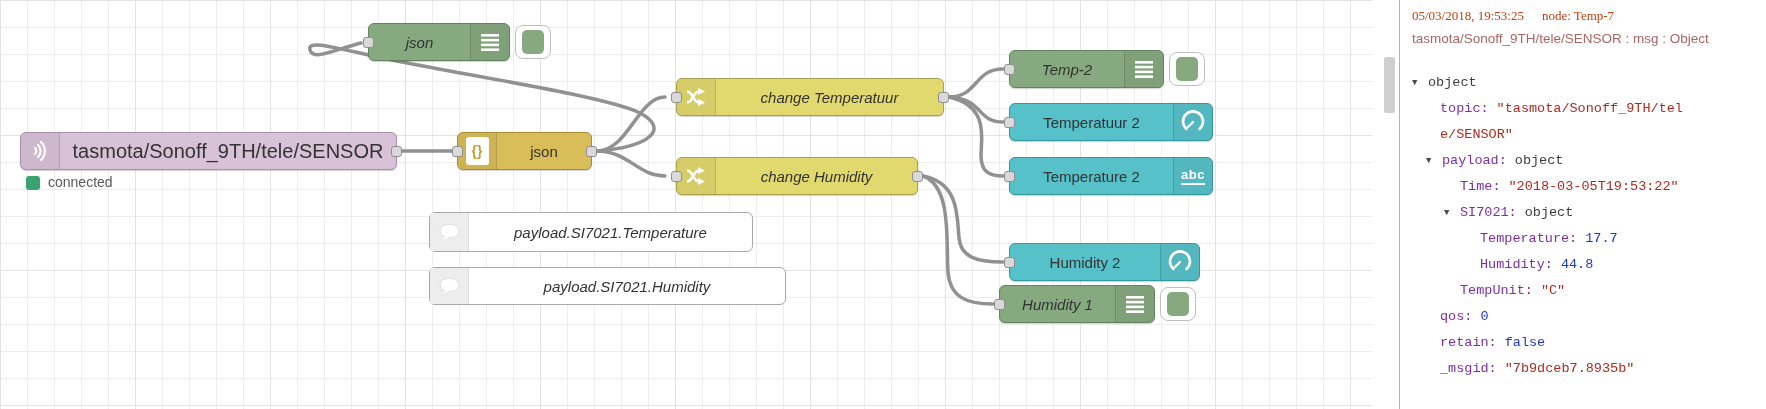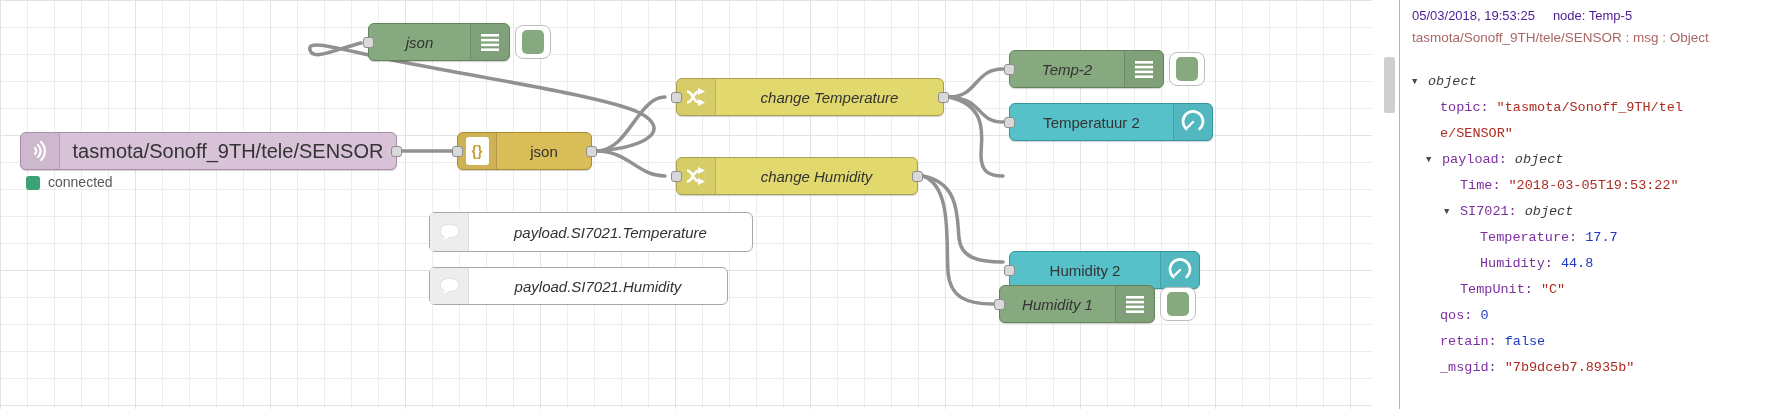--- a/index.html
+++ b/index.html
@@ -70,31 +70,31 @@
   
   .gutter{position:relative;width:27px;height:409px;flex:0 0 auto;background:#fff;}
   .gthumb{position:absolute;left:12px;top:57px;width:11px;height:56px;background:#cfcfcf;border-radius:2px;}
 
   
   .sidebar{
     position:relative;flex:1;height:409px;box-sizing:border-box;
     border-left:1px solid #b3b3b3;background:#fff;
     padding:8px 8px 0 12px;overflow:hidden;
   }
-  .meta{display:flex;gap:18px;font-size:13px;color:#4c1d95;margin-bottom:7px;}
+  .meta{display:flex;gap:18px;font-size:13px;color:#c2410c;margin-bottom:7px;font-family:Liberation Serif, serif;}
   .topicline{font-size:13.5px;color:#a66;margin-bottom:24px;}
   .tree{font-family:"Liberation Mono",monospace;font-size:13.5px;line-height:26px;color:#333;}
   .trow{white-space:pre-wrap;}
   .wrapcap{max-width:244px;overflow-wrap:anywhere;}
   .caret{display:inline-block;width:16px;font-size:9px;color:#4a4a4a;vertical-align:1px;cursor:pointer;}
   .i0{padding-left:0;} .i1{padding-left:28px;} .i1c{padding-left:14px;}
   .i2{padding-left:48px;} .i2c{padding-left:32px;} .i3{padding-left:68px;}
   .k{color:#7b2f9e;}
   .v-str{color:#ad2b20;} .v-num{color:#2139c9;} .v-bool{color:#2139c9;}
-  .v-obj{color:#3c3c3c;font-style:italic;}
+  .v-obj{color:#3c3c3c;}
   .k + span{margin-left:8px;}
 </style>
 </head>
 <body>
 
 <div class="app">
 
   <div class="canvas">
 
     <svg class="wires" width="1372" height="409">
@@ -153,21 +153,21 @@
     <div class="node n-change italic" style="left:676px;top:78px;width:268px;">
       <span class="pin"></span>
       <span class="icon-sect sect-l">
         <svg width="24" height="22" viewBox="0 0 24 22">
           <path d="M3 5.5 C9 5.5 9 16.5 15 16.5" stroke="#fff" stroke-width="2.6" fill="none"></path>
           <path d="M3 16.5 C9 16.5 9 5.5 15 5.5" stroke="#fff" stroke-width="2.6" fill="none"></path>
           <path d="M14 2 L21 5.5 L14 9 Z" fill="#fff"></path>
           <path d="M14 13 L21 16.5 L14 20 Z" fill="#fff"></path>
         </svg>
       </span>
-      <span class="label">change Temperature</span>
+      <span class="label">change Temperatuur</span>
       <span class="pout"></span>
     </div>
 
     <div class="node n-change italic" style="left:676px;top:157px;width:242px;">
       <span class="pin"></span>
       <span class="icon-sect sect-l">
         <svg width="24" height="22" viewBox="0 0 24 22">
           <path d="M3 5.5 C9 5.5 9 16.5 15 16.5" stroke="#fff" stroke-width="2.6" fill="none"></path>
           <path d="M3 16.5 C9 16.5 9 5.5 15 5.5" stroke="#fff" stroke-width="2.6" fill="none"></path>
           <path d="M14 2 L21 5.5 L14 9 Z" fill="#fff"></path>
@@ -198,22 +198,29 @@
       <span class="pin"></span>
       <span class="label">Temperatuur 2</span>
       <span class="icon-sect sect-r">
         <svg width="26" height="24" viewBox="0 0 26 24">
           <path d="M6.5 19 A10 10 0 1 1 19.5 19" stroke="#fff" stroke-width="2.6" fill="none" stroke-linecap="round"></path>
           <line x1="13" y1="12" x2="8" y2="17" stroke="#fff" stroke-width="2.4" stroke-linecap="round"></line>
         </svg>
       </span>
     </div>
 
-
-    <div class="node n-ui" style="left:1009px;top:243px;width:191px;margin-top:8px;">
+    <div class="node n-ui" style="left:1009px;top:157px;width:204px;">
+      <span class="pin"></span>
+      <span class="label">Temperature 2</span>
+      <span class="icon-sect sect-r">
+          <span class="abc">abc</span>
+        </span>
+    </div>
+
+    <div class="node n-ui" style="left:1009px;top:243px;width:191px;">
       <span class="pin"></span>
       <span class="label">Humidity 2</span>
       <span class="icon-sect sect-r">
         <svg width="26" height="24" viewBox="0 0 26 24">
           <path d="M6.5 19 A10 10 0 1 1 19.5 19" stroke="#fff" stroke-width="2.6" fill="none" stroke-linecap="round"></path>
           <line x1="13" y1="12" x2="8" y2="17" stroke="#fff" stroke-width="2.4" stroke-linecap="round"></line>
         </svg>
       </span>
     </div>
 
@@ -235,40 +242,40 @@
 
     <div class="node n-comment" style="left:429px;top:212px;width:324px;height:40px;">
       <span class="icon-sect">
         <svg width="21" height="17" viewBox="0 0 21 17">
           <ellipse cx="10.5" cy="7" rx="9.5" ry="6.8" fill="#fff" stroke="#d8d8d8" stroke-width="0.8"></ellipse>
           <path d="M6.5 11.5 L4 16 L11 12.8 Z" fill="#fff"></path>
         </svg>
       </span>
       <span class="label">payload.SI7021.Temperature</span>
     </div>
-    <div class="node n-comment" style="left:429px;top:267px;width:299px;height:38px;">
+    <div class="node n-comment" style="left:429px;top:267px;width:357px;height:38px;">
       <span class="icon-sect">
         <svg width="21" height="17" viewBox="0 0 21 17">
           <ellipse cx="10.5" cy="7" rx="9.5" ry="6.8" fill="#fff" stroke="#d8d8d8" stroke-width="0.8"></ellipse>
           <path d="M6.5 11.5 L4 16 L11 12.8 Z" fill="#fff"></path>
         </svg>
       </span>
       <span class="label">payload.SI7021.Humidity</span>
     </div>
 
   </div>
 
   <div class="gutter">
     <div class="gthumb"></div>
   </div>
 
   <div class="sidebar">
     <div class="meta">
       <span>05/03/2018, 19:53:25</span>
-      <span>node: Temp-5</span>
+      <span>node: Temp-7</span>
     </div>
     <div class="topicline">tasmota/Sonoff_9TH/tele/SENSOR : msg : Object</div>
 
     <div class="tree">
       <div class="trow i0"><span class="caret">▼</span><span class="v-obj">object</span></div>
       <div class="trow i1 wrapcap"><span class="k">topic:</span><span class="v-str">"tasmota/Sonoff_9TH/tele/SENSOR"</span></div>
       <div class="trow i1c"><span class="caret">▼</span><span class="k">payload:</span><span class="v-obj">object</span></div>
       <div class="trow i2"><span class="k">Time:</span><span class="v-str">"2018-03-05T19:53:22"</span></div>
       <div class="trow i2c"><span class="caret">▼</span><span class="k">SI7021:</span><span class="v-obj">object</span></div>
       <div class="trow i3"><span class="k">Temperature:</span><span class="v-num">17.7</span></div>

